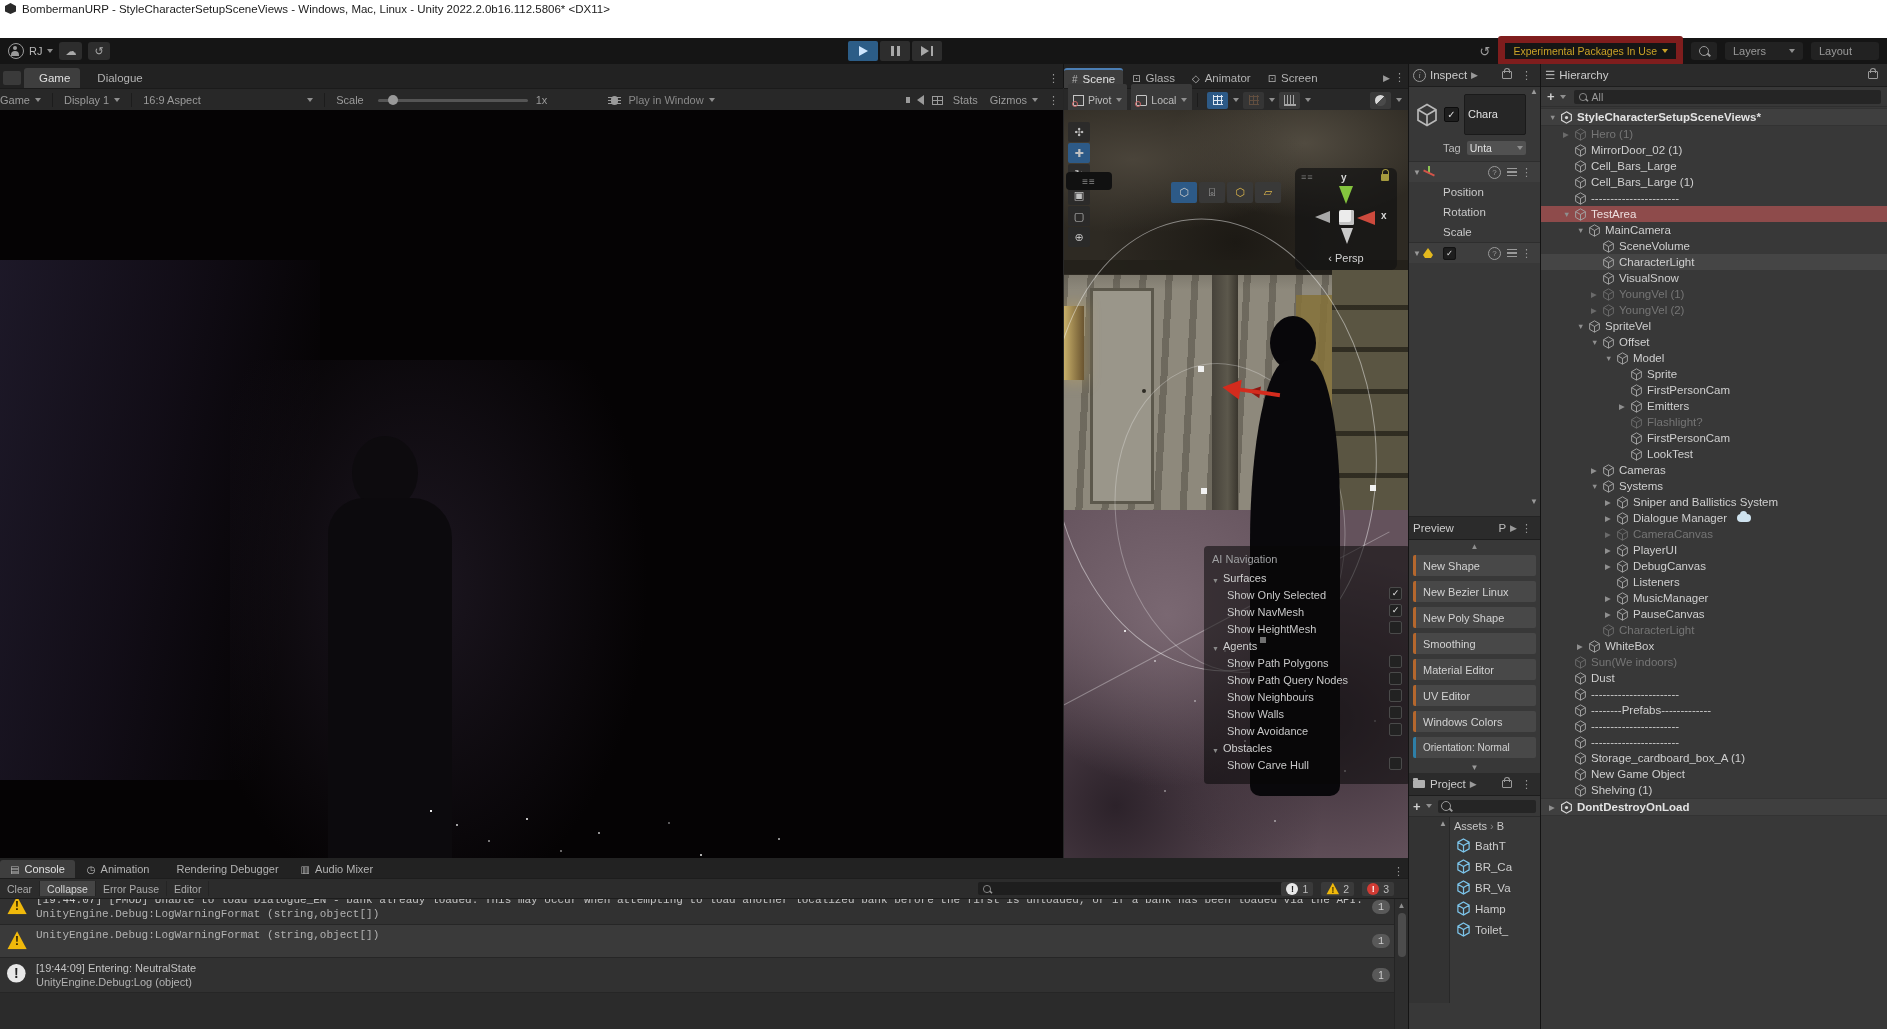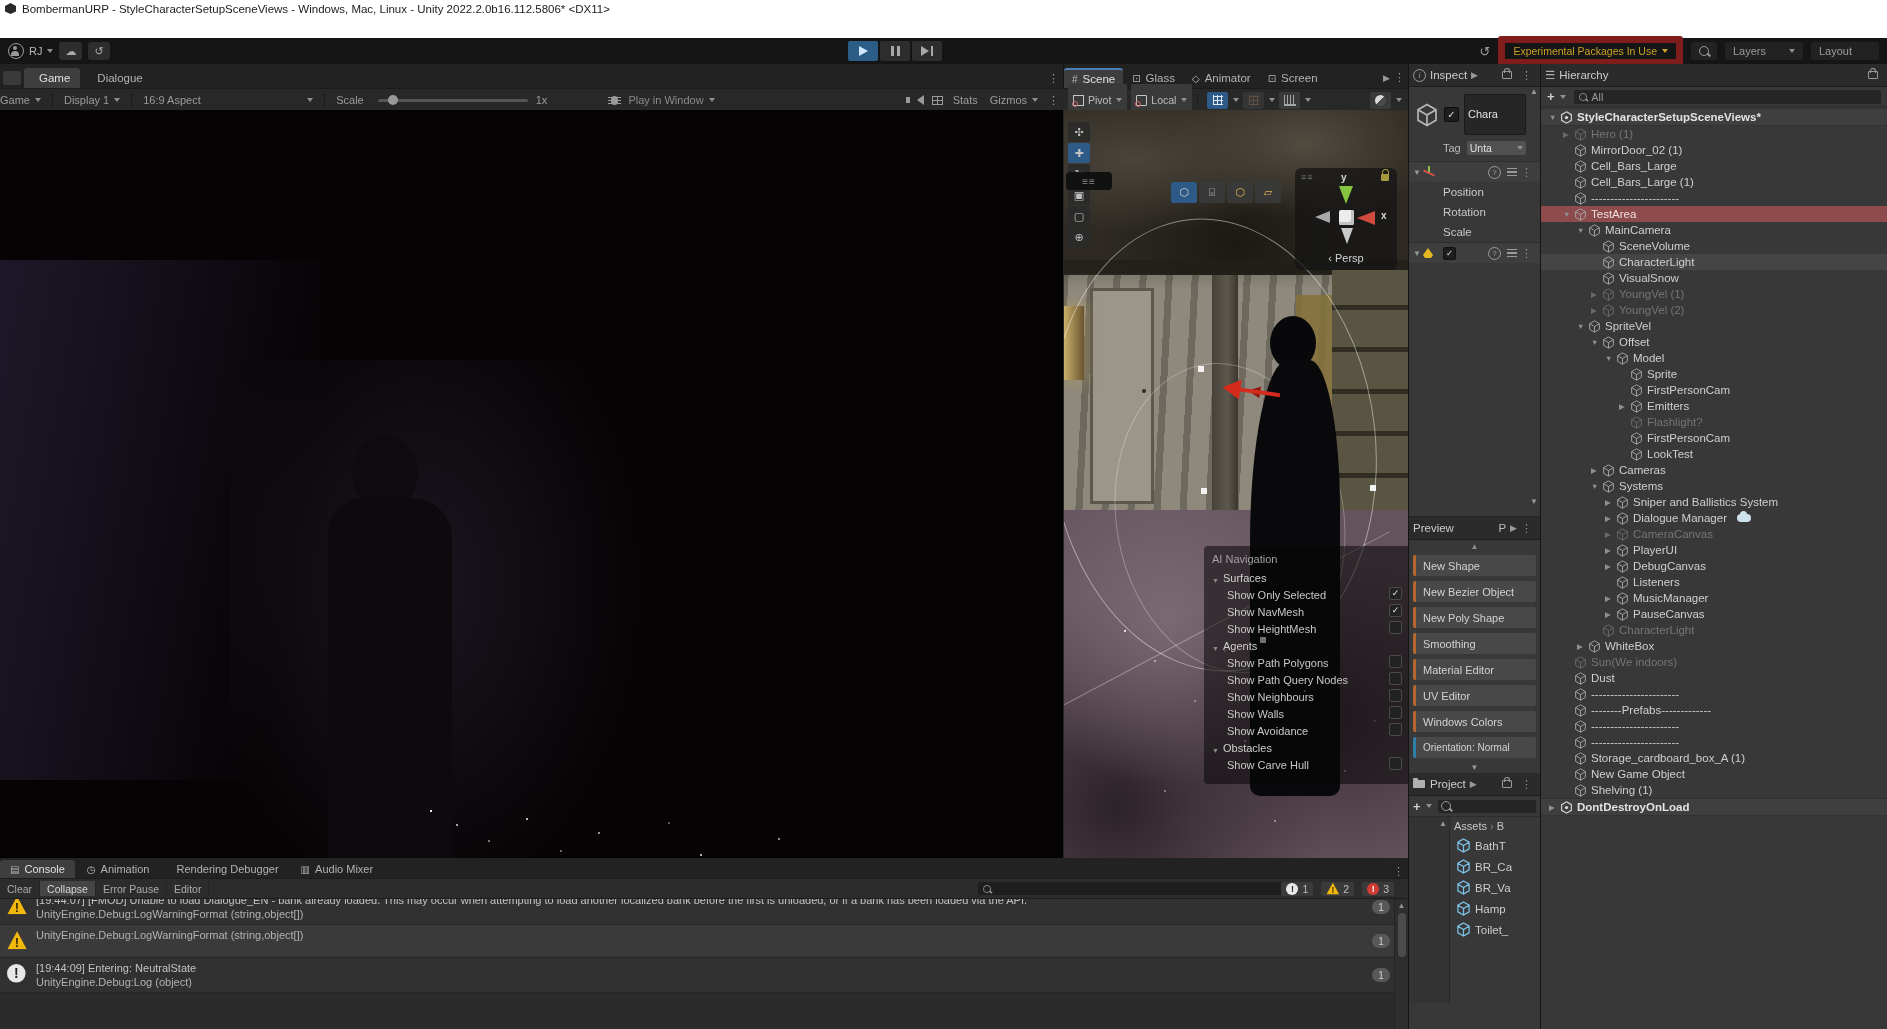--- a/index.html
+++ b/index.html
@@ -85,21 +85,21 @@
   .cbadges{position:absolute;right:14px;top:1px;display:flex;align-items:center;height:17px;}
   .cbadge{display:flex;align-items:center;margin-left:8px;color:#bdbdbd;font-size:10.5px;background:#3a3a3a;border-radius:2px;padding:1px 5px;}
   .ic-info{width:12px;height:12px;border-radius:50%;background:#e8e8e8;color:#222;font-size:9px;font-weight:bold;display:flex;align-items:center;justify-content:center;margin-right:4px;}
   .ic-info::after{content:"!";}
   .ic-warn{width:13px;height:12px;background:#f0b90b;clip-path:polygon(50% 2%,98% 98%,2% 98%);color:#3a2c00;font-size:8.5px;font-weight:bold;display:flex;align-items:flex-end;justify-content:center;margin-right:4px;}
   .ic-warn::after{content:"!";}
   .ic-err{width:12px;height:12px;border-radius:50%;background:#d13b34;color:#fff;font-size:9px;font-weight:bold;display:flex;align-items:center;justify-content:center;margin-right:4px;}
   .ic-err::after{content:"!";}
   #console-entries{height:131px;overflow:hidden;position:relative;background:#2b2b2b;}
   .centry{position:relative;padding:3px 40px 3px 36px;border-bottom:1px solid #262626;min-height:26px;}
-  .centry.warn{background:#313131;}
+  .centry.warn{background:#313131;font-family:Liberation Mono, monospace;}
   .centry.alt{background:#3a3a3a;}
   .centry.info{background:#313131;}
   .centry.clip{margin-top:-9px;}
   .centry .cicon{position:absolute;left:7px;top:6px;transform:scale(1.55);transform-origin:top left;}
   .centry .l1{color:#c3c3c3;font-size:11px;line-height:14px;white-space:nowrap;}
   .centry .l2{color:#b2b2b2;font-size:11px;line-height:14px;white-space:nowrap;}
   .ccount{position:absolute;right:18px;top:50%;transform:translateY(-50%);min-width:10px;height:14px;border-radius:8px;background:#595959;color:#cfcfcf;font-size:10px;display:flex;align-items:center;justify-content:center;padding:0 4px;}
   .cscroll{position:absolute;right:0;top:0;width:13px;height:131px;background:#2e2e2e;border-left:1px solid #242424;}
   .cscroll .up{color:#8f8f8f;font-size:8px;text-align:center;display:block;margin-top:2px;}
   .cscroll .thumb{position:absolute;left:2.5px;top:14px;width:8px;height:44px;border-radius:4px;background:#4c4c4c;}
@@ -757,21 +757,21 @@
   <div class="collapse-row">
       <span>▲</span>
     </div>
 
   <div id="pbuttons">
 
   <div class="pbtn">
         <span>New Shape</span>
       </div>
       <div class="pbtn">
-        <span>New Bezier Object</span>
+        <span>New Bezier Linux</span>
       </div>
       <div class="pbtn">
         <span>New Poly Shape</span>
       </div>
       <div class="pbtn">
         <span>Smoothing</span>
       </div>
       <div class="pbtn">
         <span>Material Editor</span>
       </div>

